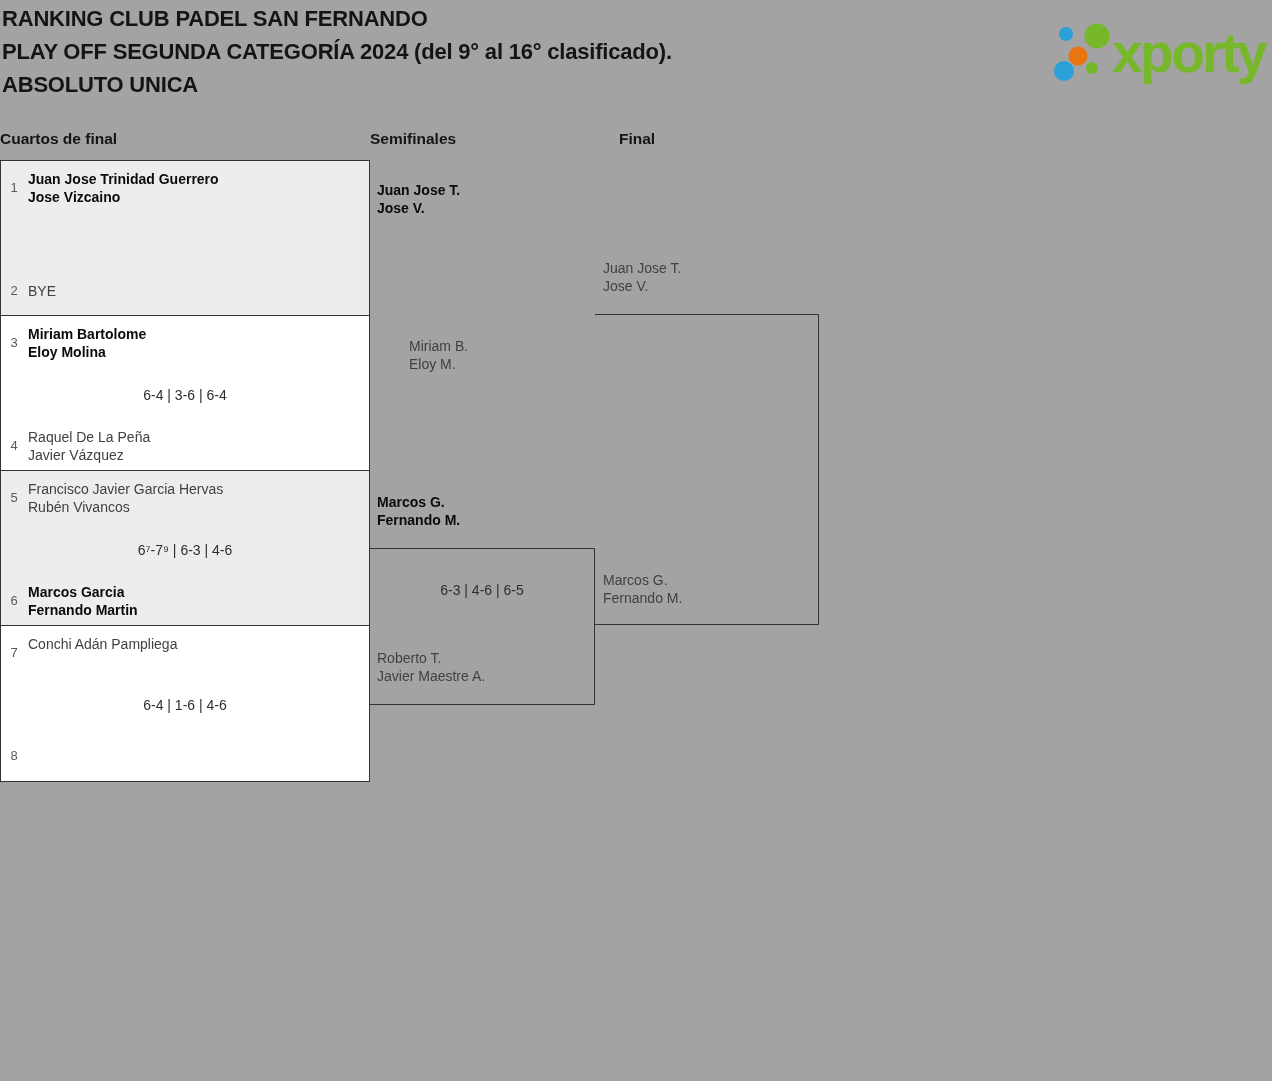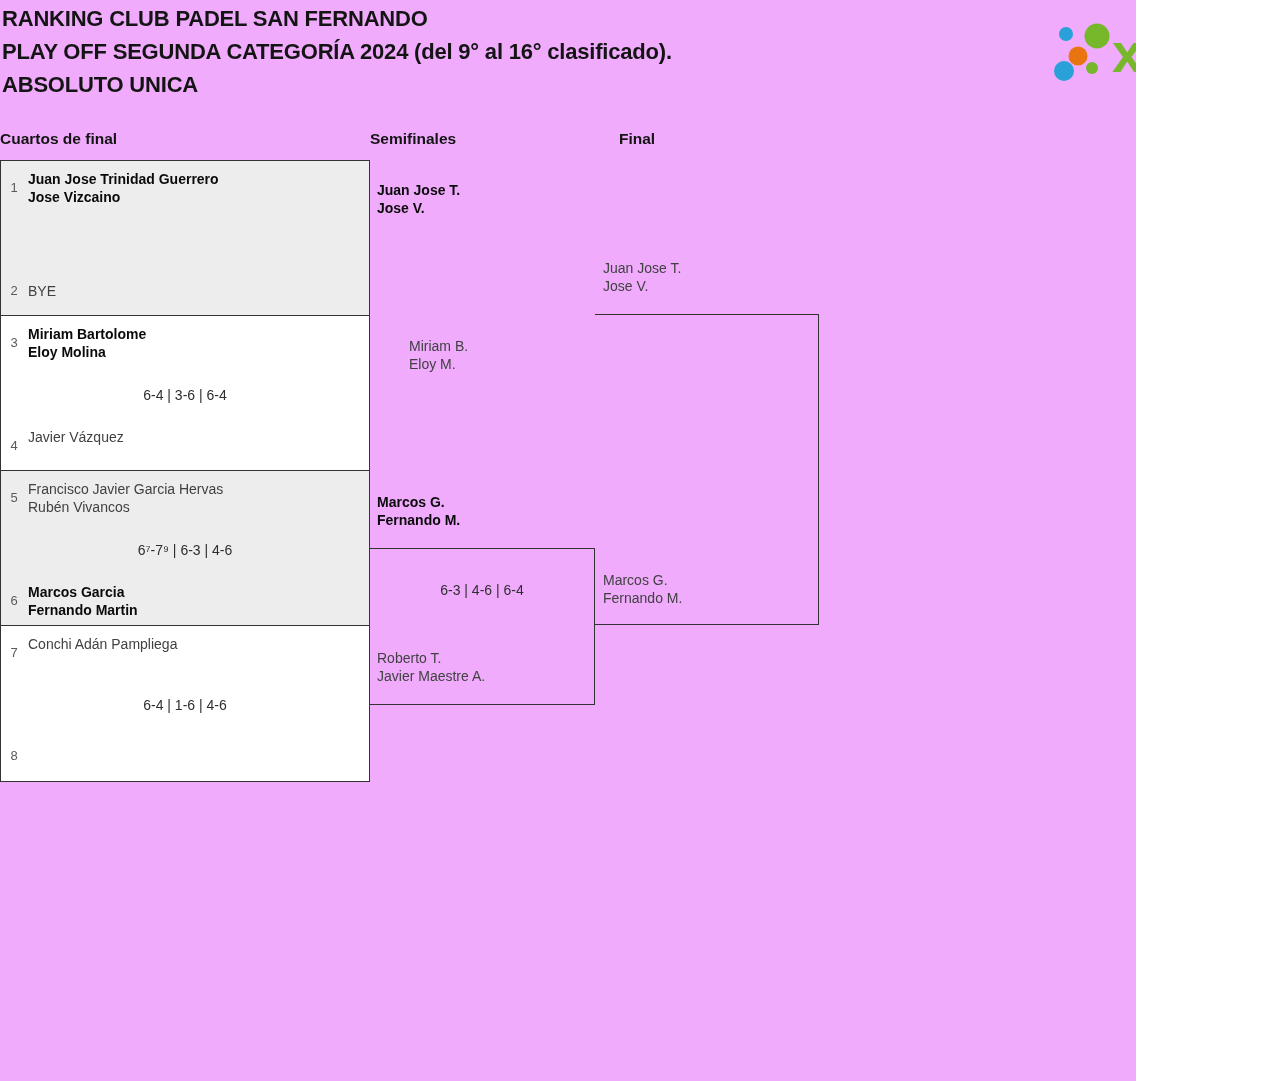--- a/index.html
+++ b/index.html
@@ -1,18 +1,18 @@
 <!DOCTYPE html>
 <html><head>
 <meta charset="utf-8">
 <style>
   * { margin:0; padding:0; box-sizing:border-box; }
   html,body { background:#ffffff; }
   body { font-family:"Liberation Sans","DejaVu Sans",sans-serif; color:#131313; }
-  .page { position:relative; width:1136px; height:1081px; overflow:hidden; background:#f0abfc; }
+  .page { position:relative; width:1272px; height:1081px; overflow:hidden; background:#a3a3a3; }
 
   
   .title { position:absolute; left:2px; top:2px; font-size:22px; font-weight:600;
            line-height:33px; letter-spacing:-0.2px; color:#141414; }
   .logo { position:absolute; left:1046px; top:8px; }
   .logo text { font-family:"Liberation Sans","DejaVu Sans",sans-serif; font-weight:bold;
                font-size:55px; letter-spacing:-2.5px; }
 
   
   .col-head { position:absolute; top:130px; height:20px; font-size:15.5px; font-weight:700;
@@ -100,20 +100,21 @@
 
   <div class="qf m1">
     <span class="seed s-top">3</span>
     <div class="pair p-top winner">
       <span class="player-line">Miriam Bartolome</span>
       <span class="player-line">Eloy Molina</span>
     </div>
     <div class="score">6-4 | 3-6 | 6-4</div>
     <span class="seed s-bot">4</span>
     <div class="pair p-bot">
+      <span class="player-line">Raquel De La Peña</span>
       <span class="player-line">Javier Vázquez</span>
     </div>
   </div>
 
   <div class="qf m2">
     <span class="seed s-top">5</span>
     <div class="pair p-top">
       <span class="player-line">Francisco Javier Garcia Hervas</span>
       <span class="player-line">Rubén Vivancos</span>
     </div>
@@ -141,21 +142,21 @@
   <div class="adv-name sf-name sf1-bot">
     <span class="player-line">Miriam B.</span>
     <span class="player-line">Eloy M.</span>
   </div>
 
   <div class="adv-name sf-name sf2-top winner">
     <span class="player-line">Marcos G.</span>
     <span class="player-line">Fernando M.</span>
   </div>
   <div class="sf-box b2">
-    <div class="score">6-3 | 4-6 | 6-4</div>
+    <div class="score">6-3 | 4-6 | 6-5</div>
   </div>
   <div class="adv-name sf-name sf2-bot">
     <span class="player-line">Roberto T.</span>
     <span class="player-line">Javier Maestre A.</span>
   </div>
 
   <div class="adv-name final-name final-top">
     <span class="player-line">Juan Jose T.</span>
     <span class="player-line">Jose V.</span>
   </div>

